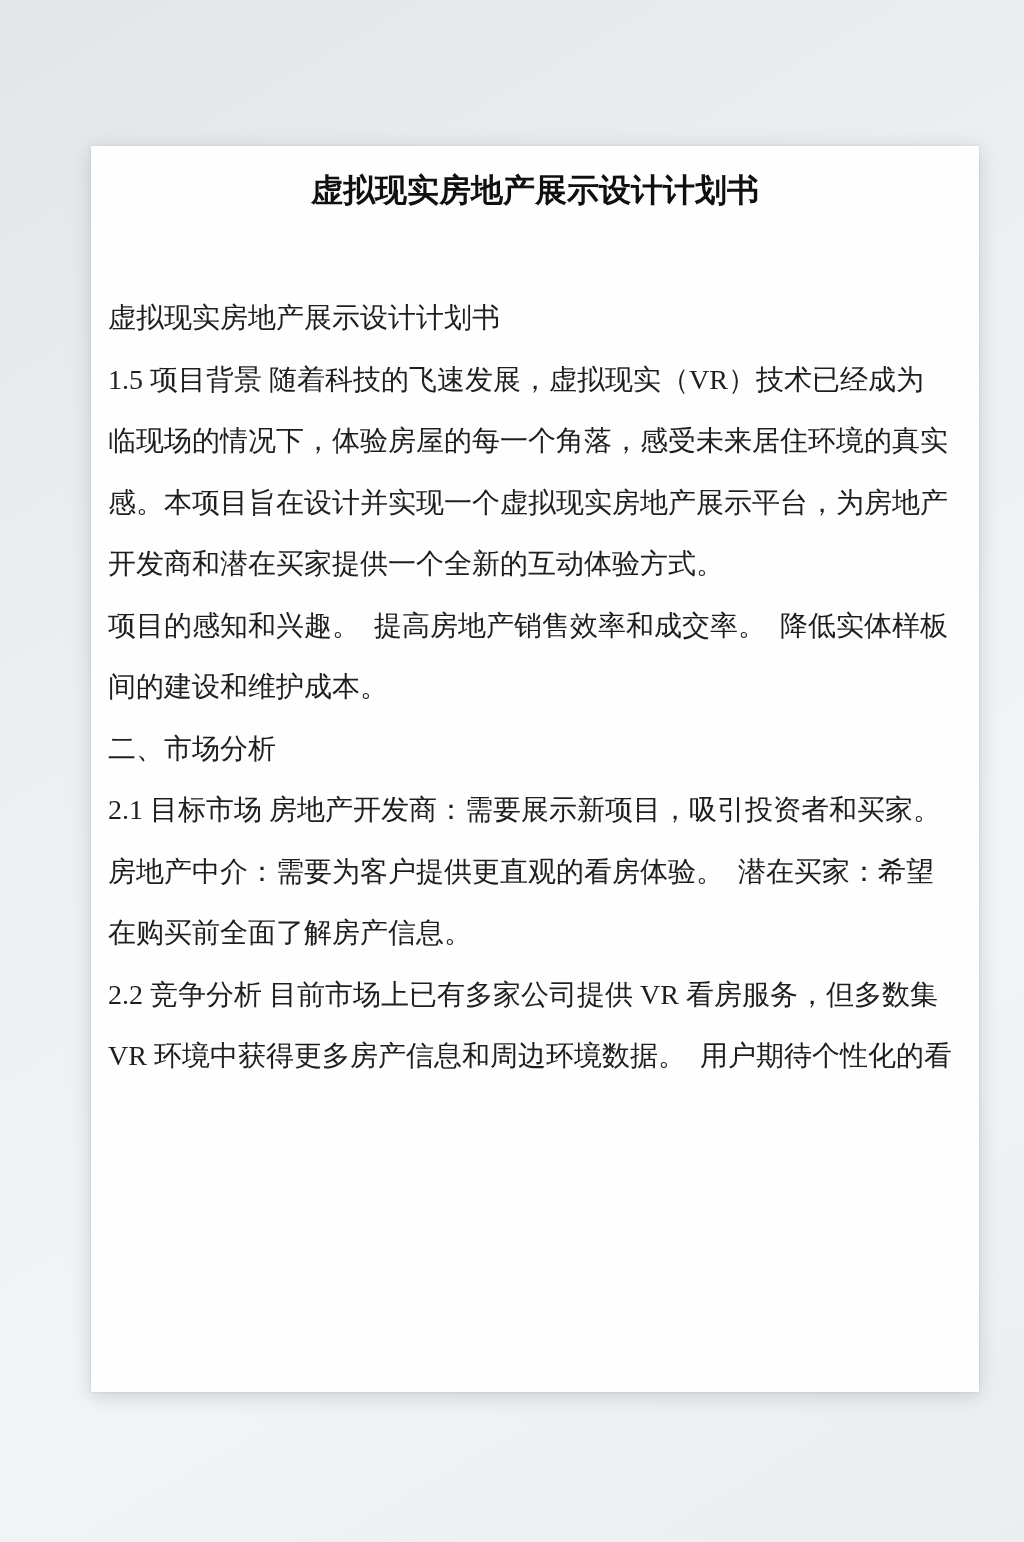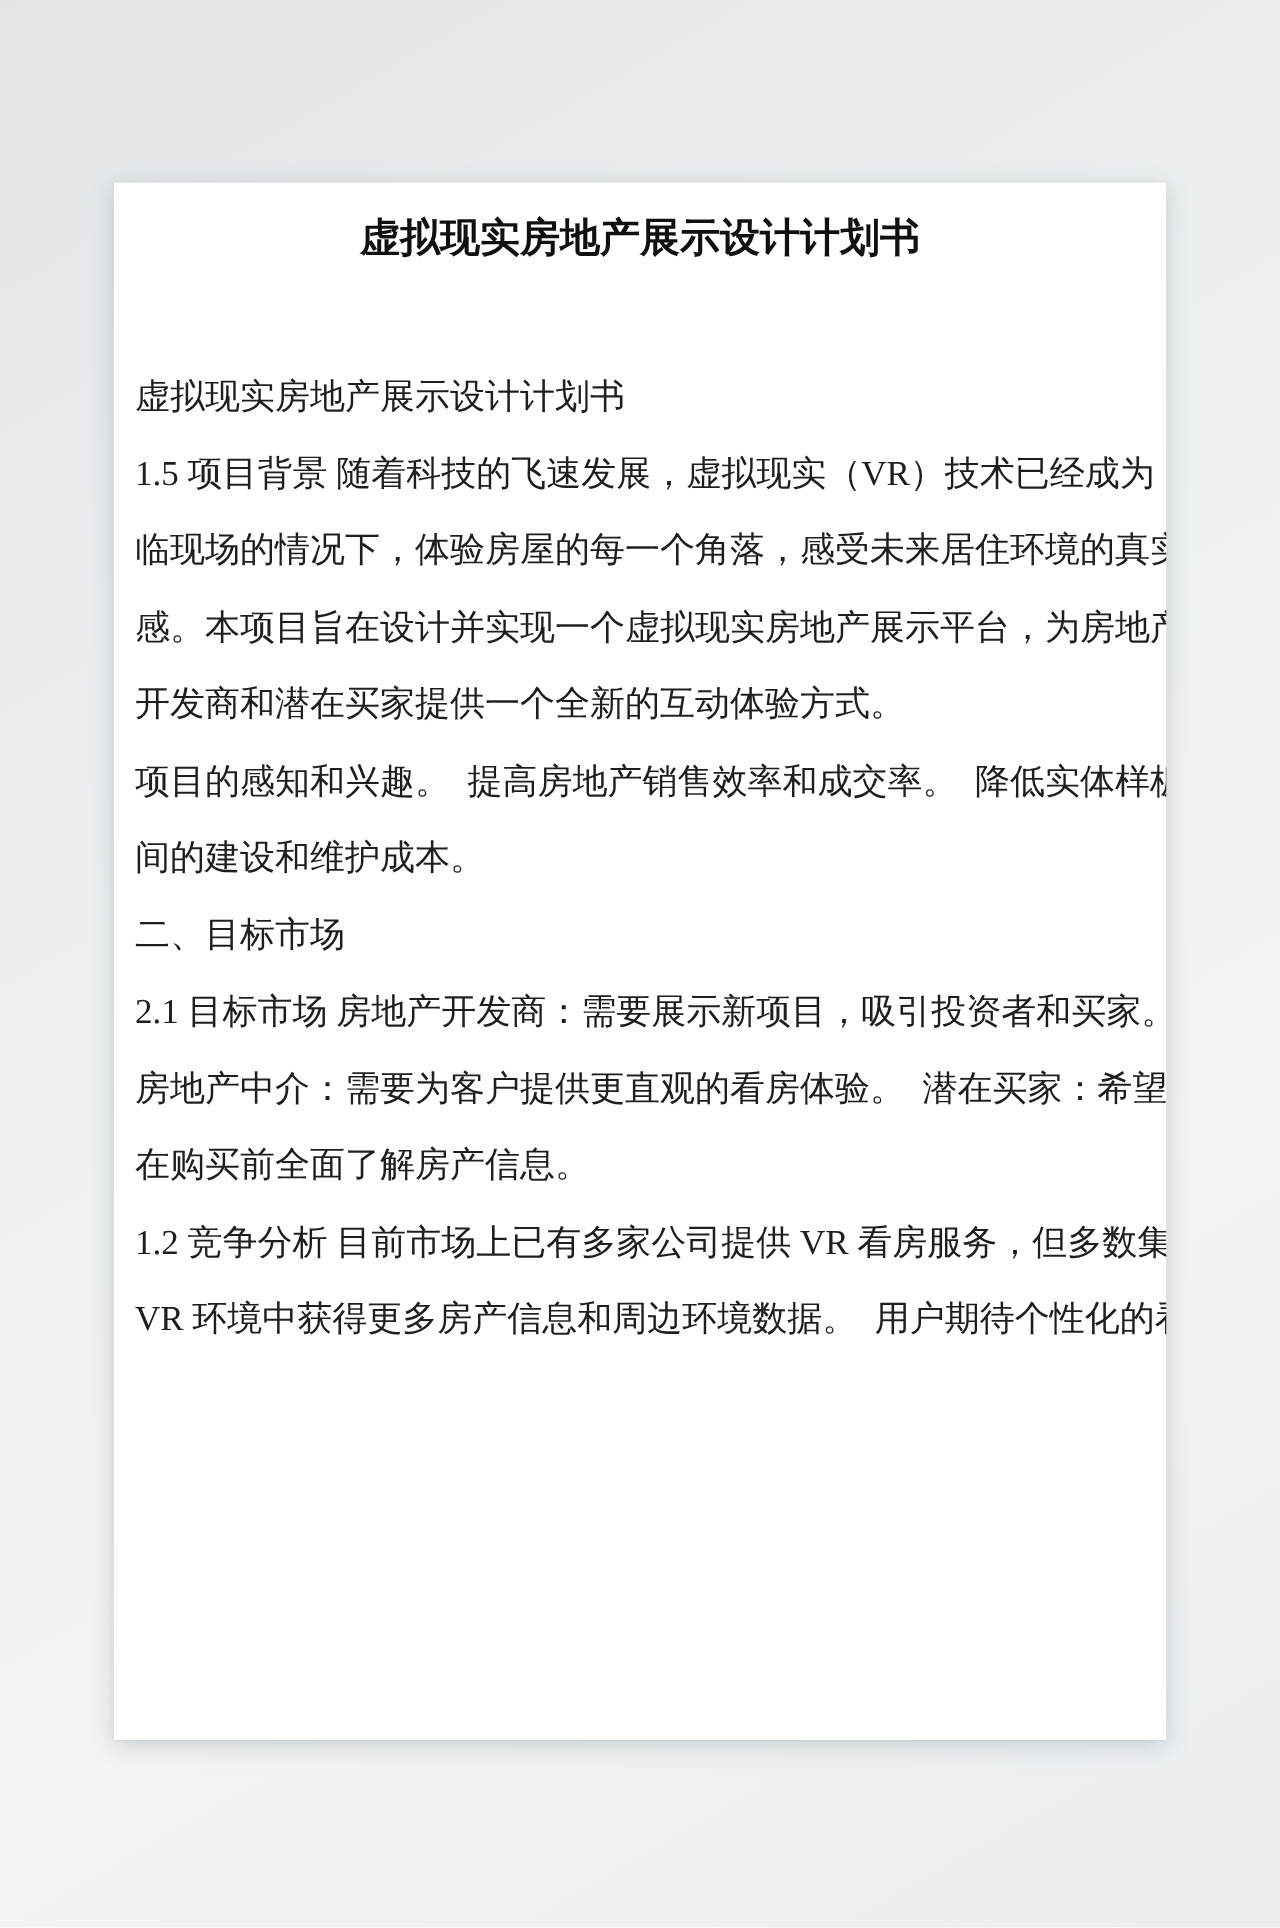--- a/index.html
+++ b/index.html
@@ -20,20 +20,21 @@
   }
   .page {
     position: absolute;
     left: 91px;
     top: 146px;
     width: 842px;
     height: 1246px;
     background: #fefefe;
     overflow: hidden;
     box-shadow: 0 4px 18px rgba(100, 110, 122, 0.28), 0 0 2px rgba(120, 130, 140, 0.25);
+    padding-left: 46px;
   }
   .doc-title {
     position: absolute;
     top: 21px;
     left: 0;
     width: 100%;
     margin: 0;
     text-align: center;
     font-family: "Liberation Serif", "DejaVu Serif", serif;
     font-weight: 700;
@@ -64,21 +65,21 @@
   <div class="page">
     <h1 class="doc-title">虚拟现实房地产展示设计计划书</h1>
     <div class="doc-body">
       <div class="line">虚拟现实房地产展示设计计划书</div>
       <div class="line">1.5 项目背景 随着科技的飞速发展，虚拟现实（VR）技术已经成为</div>
       <div class="line">临现场的情况下，体验房屋的每一个角落，感受未来居住环境的真实</div>
       <div class="line">感。本项目旨在设计并实现一个虚拟现实房地产展示平台，为房地产</div>
       <div class="line">开发商和潜在买家提供一个全新的互动体验方式。</div>
       <div class="line">项目的感知和兴趣。  提高房地产销售效率和成交率。  降低实体样板</div>
       <div class="line">间的建设和维护成本。</div>
-      <div class="line">二、目标市场</div>
+      <div class="line">二、市场分析</div>
       <div class="line">2.1 目标市场 房地产开发商：需要展示新项目，吸引投资者和买家。</div>
       <div class="line">房地产中介：需要为客户提供更直观的看房体验。  潜在买家：希望</div>
       <div class="line">在购买前全面了解房产信息。</div>
-      <div class="line">1.2 竞争分析 目前市场上已有多家公司提供 VR 看房服务，但多数集</div>
+      <div class="line">2.2 竞争分析 目前市场上已有多家公司提供 VR 看房服务，但多数集</div>
       <div class="line">VR 环境中获得更多房产信息和周边环境数据。  用户期待个性化的看</div>
     </div>
   </div>
 </div>
 
 </body></html>

